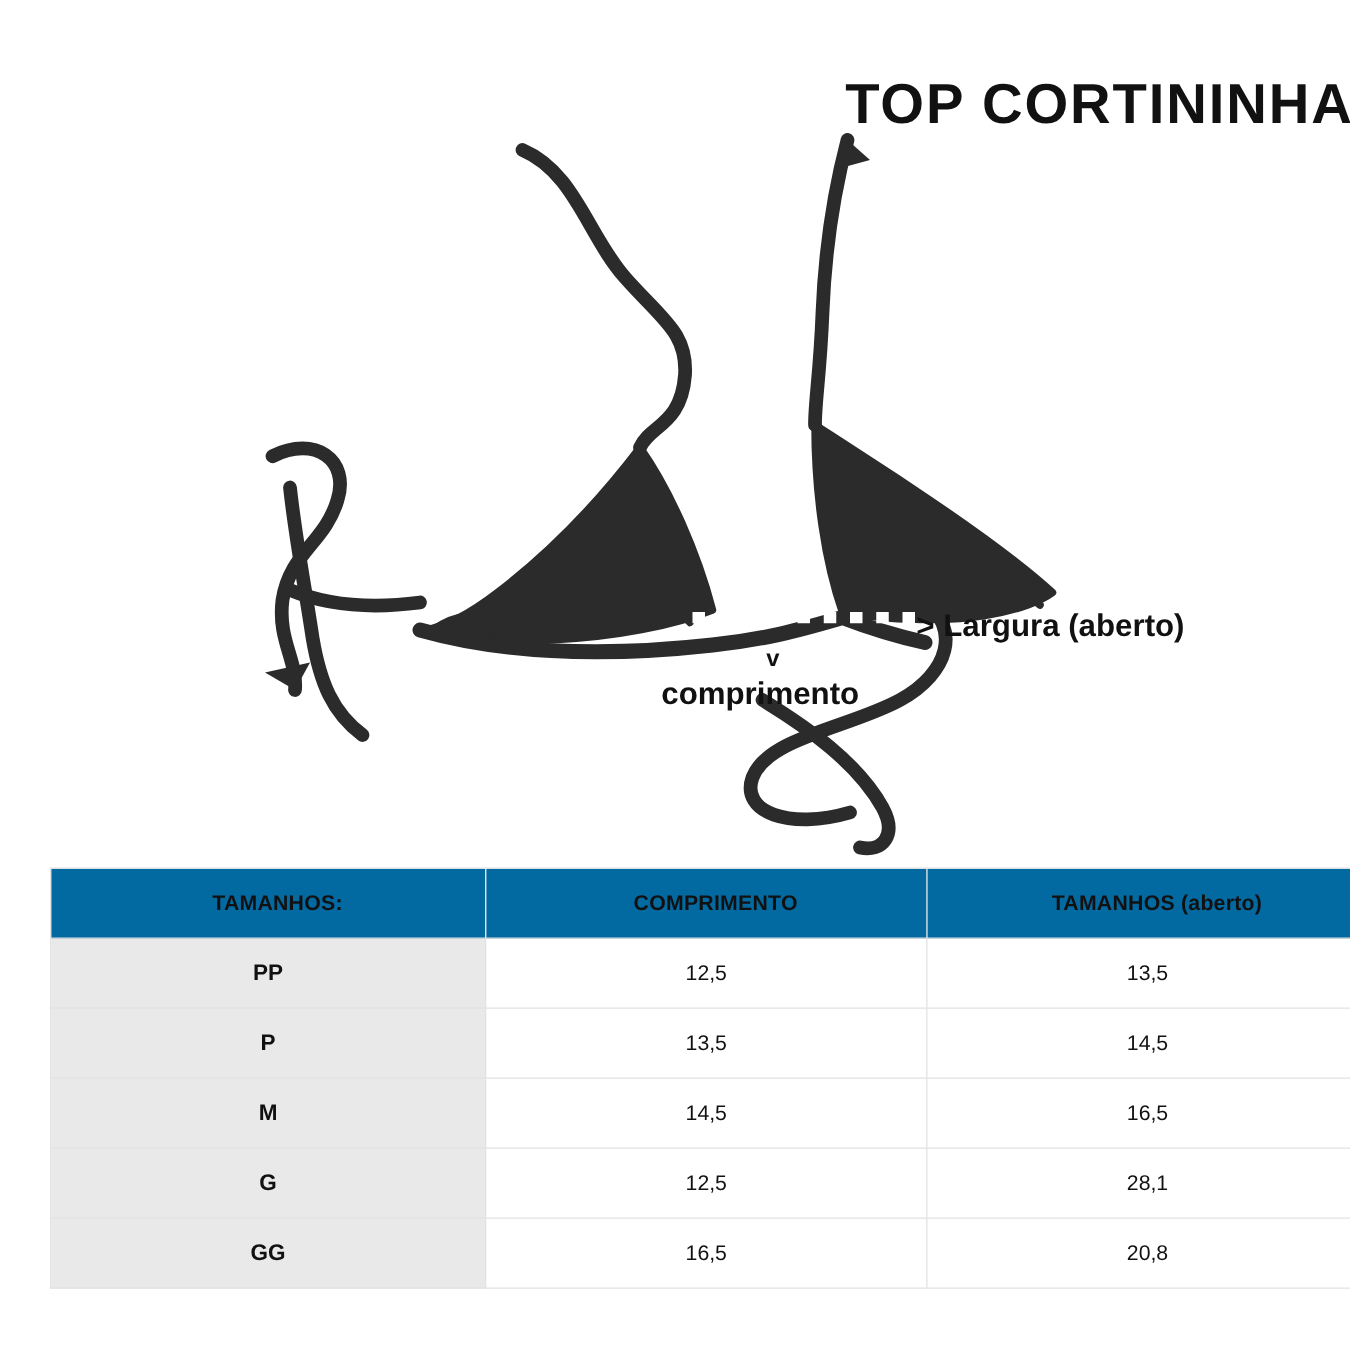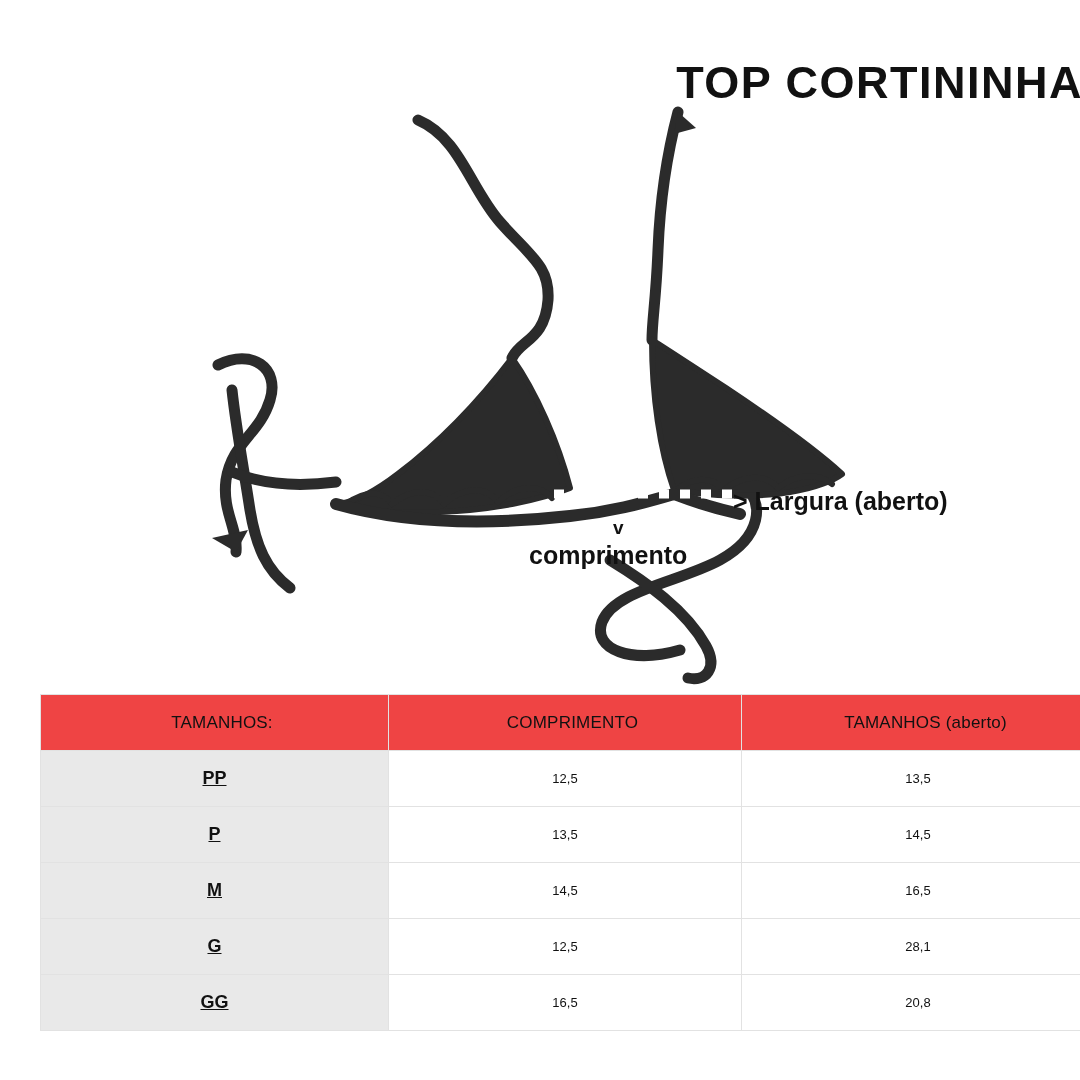--- a/index.html
+++ b/index.html
@@ -86,39 +86,38 @@
     border-collapse: collapse;
     width: 1000px;
     table-layout: fixed;
   }
   table.size-table th,
   table.size-table td {
     border: 1px solid #e2e2e2;
     height: 53px;
     text-align: center;
     vertical-align: middle;
-    font-size: 13px;
+    font-size: 17px;
     color: #111111;
   }
   table.size-table th {
-    background: #ef4444;
-    font-weight: 400;
+    background: #0369a1;
+    font-weight: 700;
     font-size: 17px;
     letter-spacing: 0.2px;
     padding-left: 16px;
   }
   table.size-table th:first-child { width: 330px; }
   table.size-table th:nth-child(2) { width: 335px; }
   table.size-table th:nth-child(3) { width: 335px; }
 
   table.size-table td.size-name {
     background: #e9e9e9;
     font-weight: 700;
     font-size: 18px;
-    text-decoration: underline;
   }
   table.size-table td.value {
     background: #ffffff;
     font-weight: 400;
   }
 </style>
 </head>
 <body>
 
 <div class="page">

